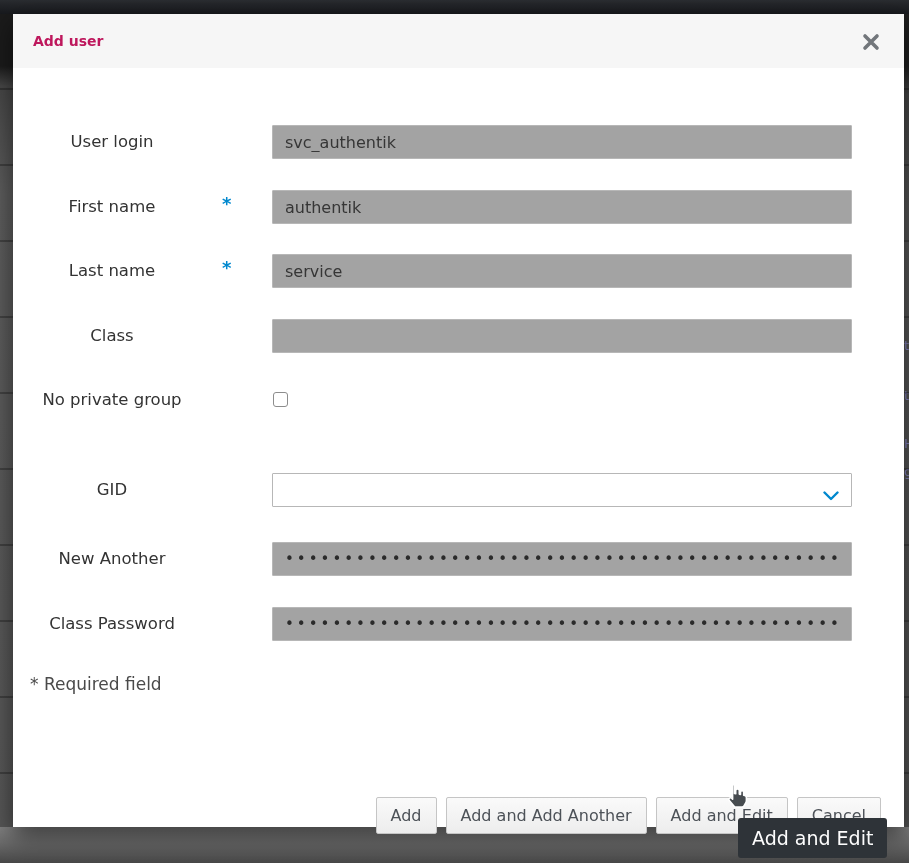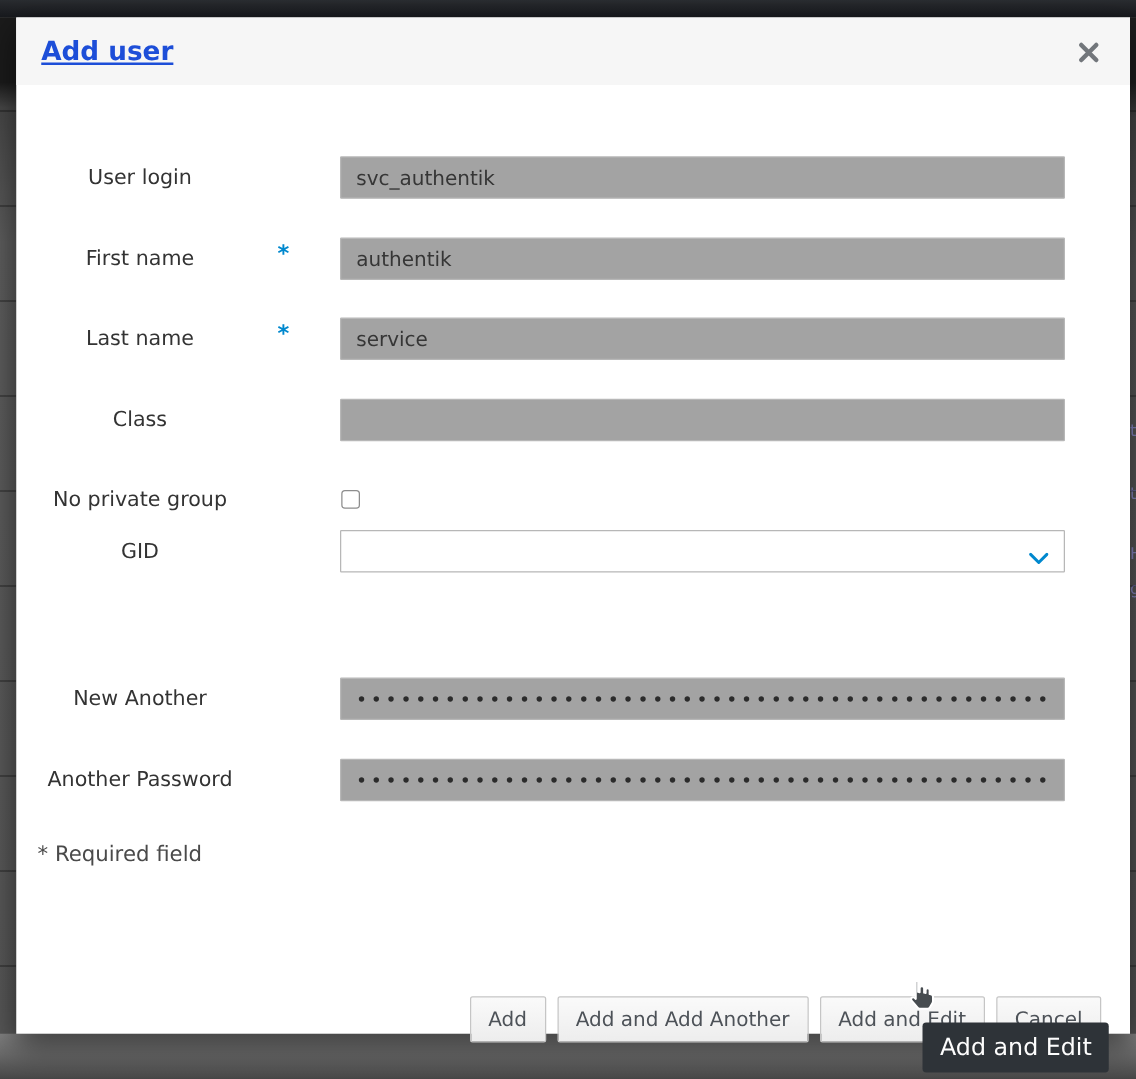--- a/index.html
+++ b/index.html
@@ -18,29 +18,29 @@
   .strip-right::after{content:"";position:absolute;inset:0;
           background:repeating-linear-gradient(180deg,transparent 0 74px,rgba(0,0,0,.25) 74px 76px);}
   .edge-letter{position:absolute;left:0;font-size:13px;color:#8c8cd0;opacity:.85;line-height:12px;}
   .bottom-bg{position:absolute;left:0;top:827px;width:909px;height:36px;
           background:linear-gradient(180deg,#828282 0%,#6b6b6b 45%,#474747 100%);}
 
   
   .modal{position:absolute;left:13px;top:14px;width:891px;height:813px;background:#ffffff;
          box-shadow:0 10px 24px rgba(0,0,0,.55);}
   .modal-header{position:relative;height:54px;background:#f6f6f6;}
-  .modal-title{position:absolute;left:20px;top:0;line-height:54px;font-size:21px;
-               font-weight:bold;color:#1d4ed8;text-decoration:underline;}
+  .modal-title{position:absolute;left:20px;top:0;line-height:54px;font-size:14px;
+               font-weight:bold;color:#be185d;}
   .close-btn{position:absolute;right:23px;top:18px;width:20px;height:20px;cursor:pointer;
              background:none;border:none;padding:0;}
 
   
   .row{position:absolute;left:0;width:100%;height:34px;}
   .r1{top:111px}.r2{top:176px}.r3{top:240px}.r4{top:305px}
-  .r5{top:369px}.r6{top:410px}.r7{top:528px}.r8{top:593px}
+  .r5{top:369px}.r6{top:459px}.r7{top:528px}.r8{top:593px}
   .lbl{position:absolute;left:0;top:0;width:198px;text-align:center;line-height:34px;
        font-size:16.5px;color:#333333;}
   .req{position:absolute;left:209px;top:3px;color:#0088ce;font-size:18px;font-weight:bold;}
   .inp{position:absolute;left:259px;top:0;width:580px;height:34px;box-sizing:border-box;
        border:1px solid #b7b7b7;border-radius:1px;background:#a3a3a3;padding:0 12px;
        font-size:16px;color:#363636;font-family:inherit;outline:none;}
   .pw{font-size:15px;letter-spacing:3px;color:#2b2b2b;}
   .checkbox{position:absolute;left:260px;top:9px;width:15px;height:15px;appearance:none;
        border:1px solid #8d8d8d;border-radius:3px;background:#fff;margin:0;cursor:pointer;}
   .select{position:absolute;left:259px;top:0;width:580px;height:34px;box-sizing:border-box;
@@ -123,21 +123,21 @@
         </span>
       </div>
     </div>
 
     <div class="row r7">
       <span class="lbl">New Another</span>
       <input class="inp pw" type="text" value="••••••••••••••••••••••••••••••••••••••••••••••••" style="">
     </div>
 
     <div class="row r8">
-      <span class="lbl">Another Password</span>
+      <span class="lbl">Class Password</span>
       <input class="inp pw" type="text" value="••••••••••••••••••••••••••••••••••••••••••••••••" style="">
     </div>
 
     <span class="note">* Required field</span>
 
     <div class="btn-row">
       <button class="btn">Add</button>
       <button class="btn">Add and Add Another</button>
       <button class="btn">Add and Edit</button>
       <button class="btn">Cancel</button>

